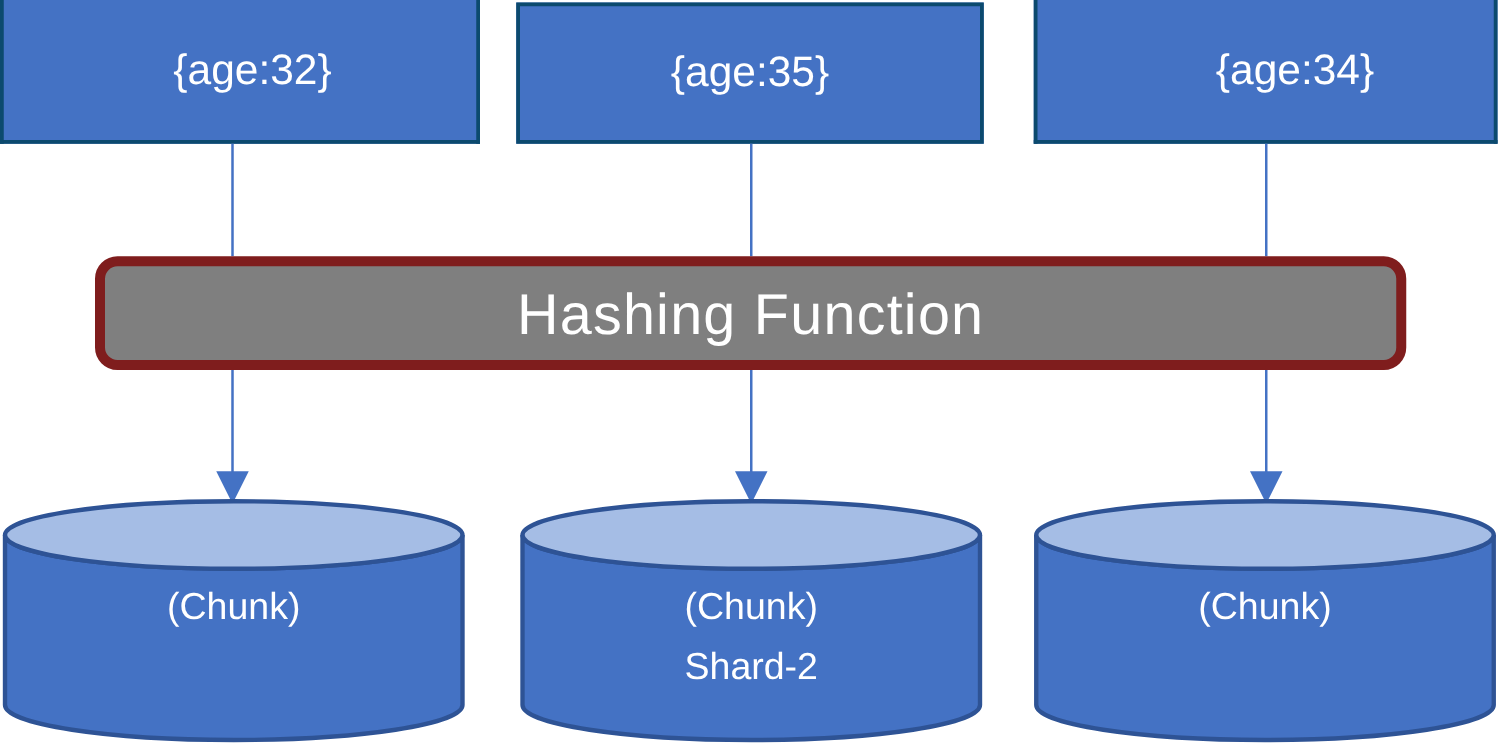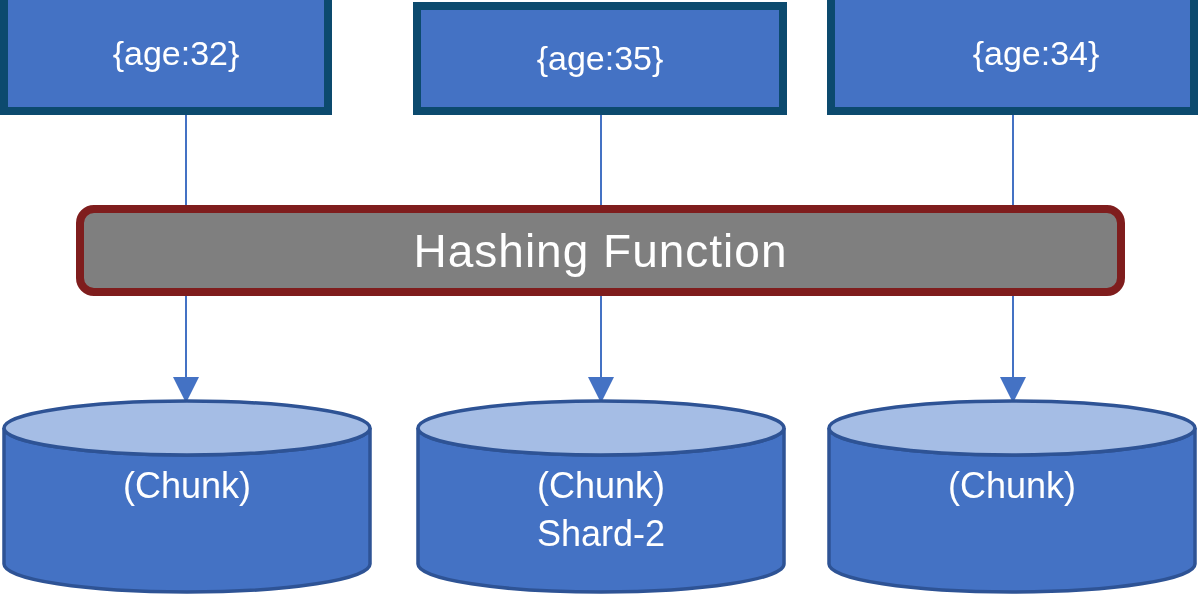--- a/index.html
+++ b/index.html
@@ -14,29 +14,29 @@
     background:#ffffff;
     overflow:hidden;
   }
 
   
   .doc-box{
     position:absolute;
     top:0;
     height:115px;
     background:#4472C4;
-    border:8px solid #0c4a6e;
+    border:3px solid #0c4a6e;
     box-sizing:border-box;
     display:flex;
     align-items:center;
     justify-content:center;
     color:#ffffff;
     font-size:34px;
   }
-  .doc-box.b1{left:0;width:332px;border-top:none;padding-left:20px;}
+  .doc-box.b1{left:0;width:384px;border-top:none;padding-left:20px;}
   .doc-box.b2{left:413px;top:2px;width:374px;height:113px;}
   .doc-box.b3{left:827px;width:371px;border-top:none;padding-left:47px;}
 
   
   .vline{
     position:absolute;
     width:2px;
     background:#4472C4;
   }
   .seg-a{top:115px;height:90px;}
@@ -89,21 +89,21 @@
   .c3{left:825px;}
   .cyl-body{fill:#4472C4;stroke:#2E5395;stroke-width:3.5;}
   .cyl-top{fill:#A5BDE5;stroke:#2E5395;stroke-width:3.5;}
 
   .cyl-label{
     position:absolute;
     top:462px;
     width:374px;
     text-align:center;
     color:#ffffff;
-    font-size:36px;
+    font-size:30px;
     line-height:48px;
     z-index:3;
   }
 
   
   .watermark{
     position:absolute;
     top:543px;
     right:5px;
     color:#ffffff;

